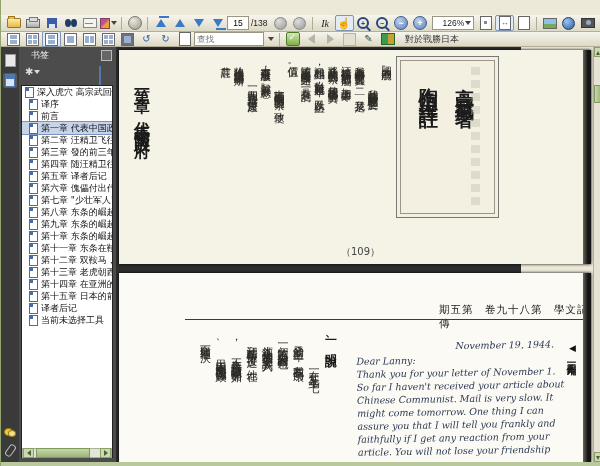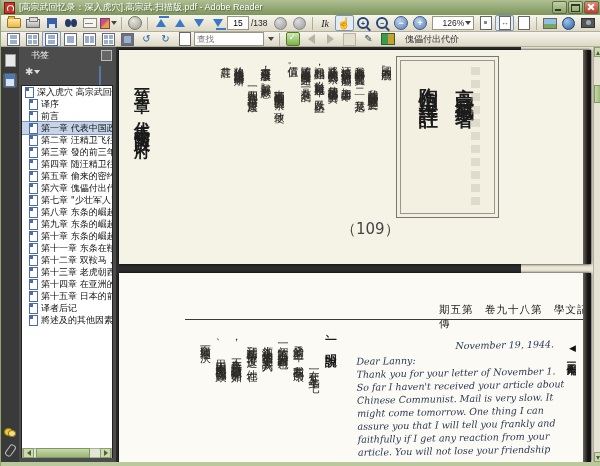--- a/index.html
+++ b/index.html
@@ -143,21 +143,21 @@
   
   .cjk{font-family:"DejaVu Sans",sans-serif;}
   #page1{left:118px;top:3px;width:472px;height:214px;background:#f5f2e6;box-shadow:0 0 3px #000;}
   #page2{left:118px;top:226px;width:472px;height:189px;background:#fbfaf4;box-shadow:0 0 3px #000;overflow:hidden;}
   .book-edge{position:absolute;left:464px;top:0;width:8px;height:100%;background:linear-gradient(90deg,#6a665c,#141414 60%);}
 
   .vtext{writing-mode:vertical-rl;text-orientation:upright;}
   #p1-chapter{left:12px;top:26px;height:186px;font-size:16px;font-weight:bold;letter-spacing:4px;color:#1a1a1a;}
   #p1-columns{left:96px;top:8px;width:178px;height:202px;overflow:hidden;font-size:10.5px;color:#2e2c28;letter-spacing:1px;}
   #p1-columns .vcol{line-height:13.4px;white-space:nowrap;}
-  #p1-pagenum{left:222px;top:170px;font-size:15px;color:#444;}
+  #p1-pagenum{left:222px;top:195px;font-size:10px;color:#444;}
   #p1-titlebox{left:277px;top:6px;width:101px;height:160px;border:1px solid #777;background:#f3f0e2;}
   #p1-titlebox .inner{position:absolute;left:3px;top:3px;right:3px;bottom:3px;border:1px solid #9a968a;display:flex;flex-direction:row-reverse;justify-content:center;gap:10px;}
   #p1-titlebox .bigcol{writing-mode:vertical-rl;text-orientation:upright;font-size:19px;font-weight:bold;color:#1c1c1c;letter-spacing:5px;padding-top:12px;}
   #p1-titlebox .ghost{position:absolute;top:6px;width:9px;bottom:6px;background:repeating-linear-gradient(#b8b4a6 0 8px,transparent 8px 13px);opacity:.35;}
 
   #p2-header-left{left:68px;top:30px;font-size:10.5px;letter-spacing:1px;color:#222;}
   #p2-header-right{left:320px;top:30px;font-size:10.5px;letter-spacing:1px;color:#222;}
   #p2-rule{left:66px;top:46px;width:402px;height:1px;background:#3a3a3a;}
   #p2-section{left:203px;top:60px;height:70px;font-size:12px;font-weight:bold;color:#1a1a1a;}
   #p2-columns{left:70px;top:64px;width:132px;height:125px;overflow:hidden;font-size:11px;color:#2a2824;letter-spacing:1.5px;}
@@ -180,28 +180,20 @@
   .vs-arrow.down::after{top:3px;border-top:4px solid #4e6430;}
   #vs-thumb{position:absolute;left:0;top:38px;width:8px;height:18px;background:linear-gradient(90deg,#c8d8a8,#9cb478);border:1px solid #7e9a5e;box-sizing:border-box;}
 
   #bottom-strip{left:0;top:462px;width:600px;height:4px;background:#b9c99c;}
 </style>
 </head>
 <body>
 
 <div id="window">
 
-  <div id="titlebar" class="abs">
-    <span id="pdf-icon"></span>
-    <span id="window-title">[高宗武回忆录：深入虎穴].高宗武.扫描版.pdf - Adobe Reader</span>
-    <span class="spacer"></span>
-    <span class="winbtn olive" id="min-btn"></span>
-    <span class="winbtn olive" id="max-btn"></span>
-    <span class="winbtn" id="close-btn"></span>
-  </div>
 
   <div id="toolbar1" class="abs toolbar">
     <span class="tbtn">
         <span class="ic-folder"></span>
       </span>
     <span class="tbtn">
         <span class="ic-printer"></span>
       </span>
     <span class="tbtn">
         <span class="ic-disk"></span>
@@ -338,21 +330,21 @@
       </span>
     <span class="tbtn">
         <span class="ic-greybox"></span>
       </span>
     <span class="tbtn">
         <span class="ic-pen"></span>
       </span>
     <span class="tbtn">
         <span class="ic-stamp"></span>
       </span>
-    <span id="status-label">傀儡付出代价</span>
+    <span id="status-label">對於戰勝日本</span>
   </div>
 
   <div id="content" class="abs">
 
     <div id="iconstrip" class="abs">
       <span class="abs strip-btn" style="top:6px">
           <span class="ic-pages"></span>
         </span>
       <span class="abs strip-btn active" style="top:26px">
           <span class="ic-ribbon"></span>
@@ -402,21 +394,21 @@
           <div class="bm-row child">
             <span class="bm-icon"></span>
             <span class="bm-label">第三章 發的前三年</span>
           </div>
           <div class="bm-row child">
             <span class="bm-icon"></span>
             <span class="bm-label">第四章 随汪精卫往东</span>
           </div>
           <div class="bm-row child">
             <span class="bm-icon"></span>
-            <span class="bm-label">第五章 偷来的密约</span>
+            <span class="bm-label">第五章 译者后记</span>
           </div>
           <div class="bm-row child">
             <span class="bm-icon"></span>
             <span class="bm-label">第六章 傀儡付出代价</span>
           </div>
           <div class="bm-row child">
             <span class="bm-icon"></span>
             <span class="bm-label">第七章 "少壮军人"的</span>
           </div>
           <div class="bm-row child">
@@ -450,21 +442,21 @@
           <div class="bm-row child">
             <span class="bm-icon"></span>
             <span class="bm-label">第十五章 日本的前途</span>
           </div>
           <div class="bm-row child">
             <span class="bm-icon"></span>
             <span class="bm-label">译者后记</span>
           </div>
           <div class="bm-row child">
             <span class="bm-icon"></span>
-            <span class="bm-label">將述及的其他因素</span>
+            <span class="bm-label">当前未选择工具</span>
           </div>
         </div>
       <div id="bm-hscroll">
         <span class="hs-arrow left"></span>
         <span id="bm-hthumb"></span>
         <span class="hs-track"></span>
         <span class="hs-arrow right"></span>
       </div>
     </div>
 

